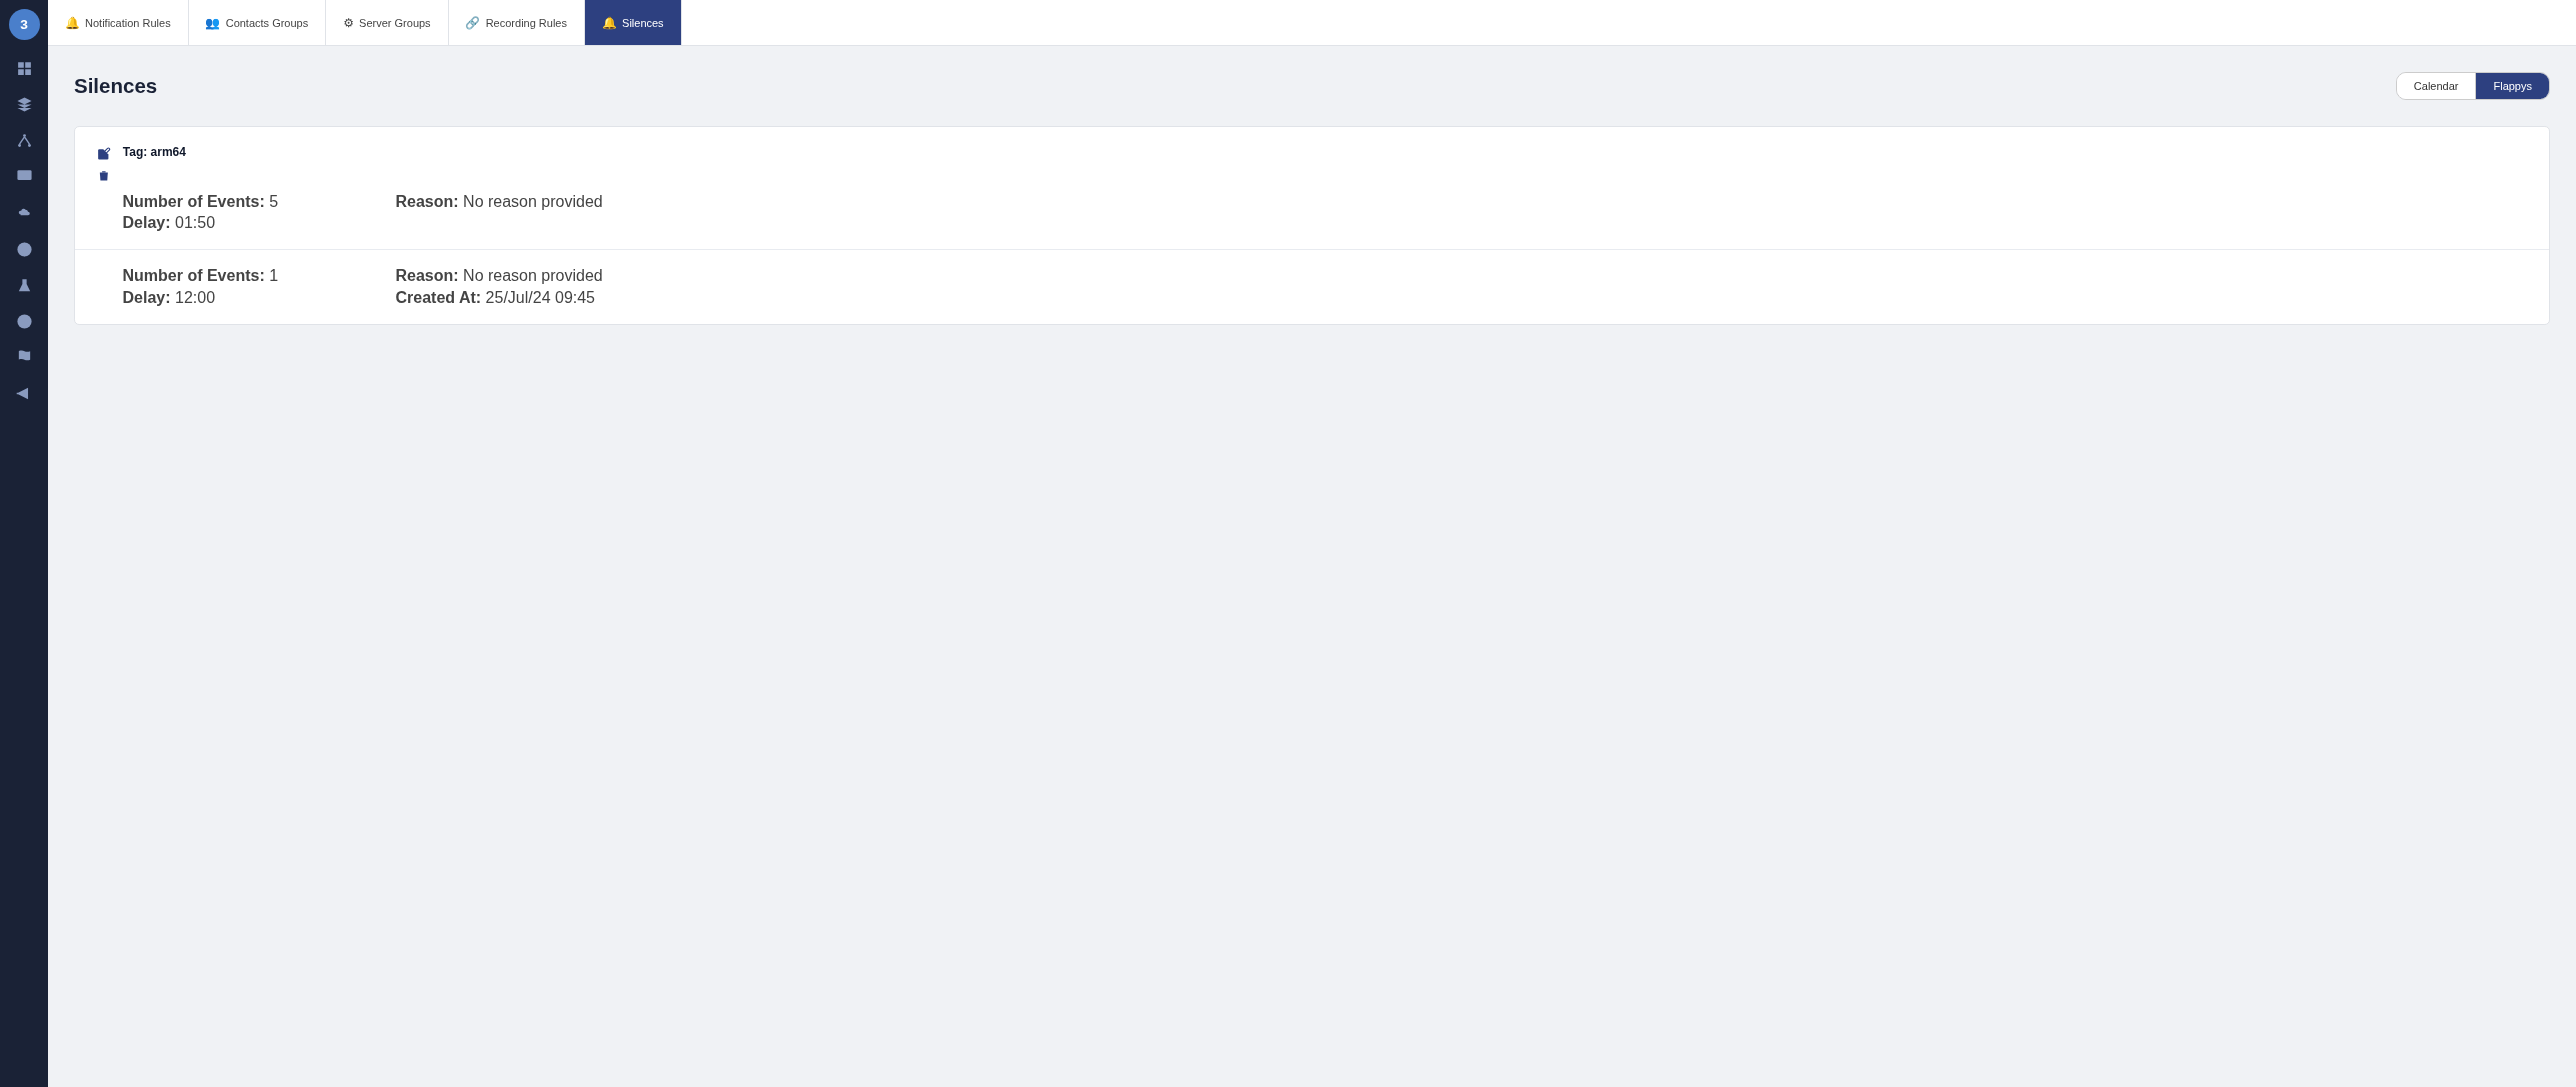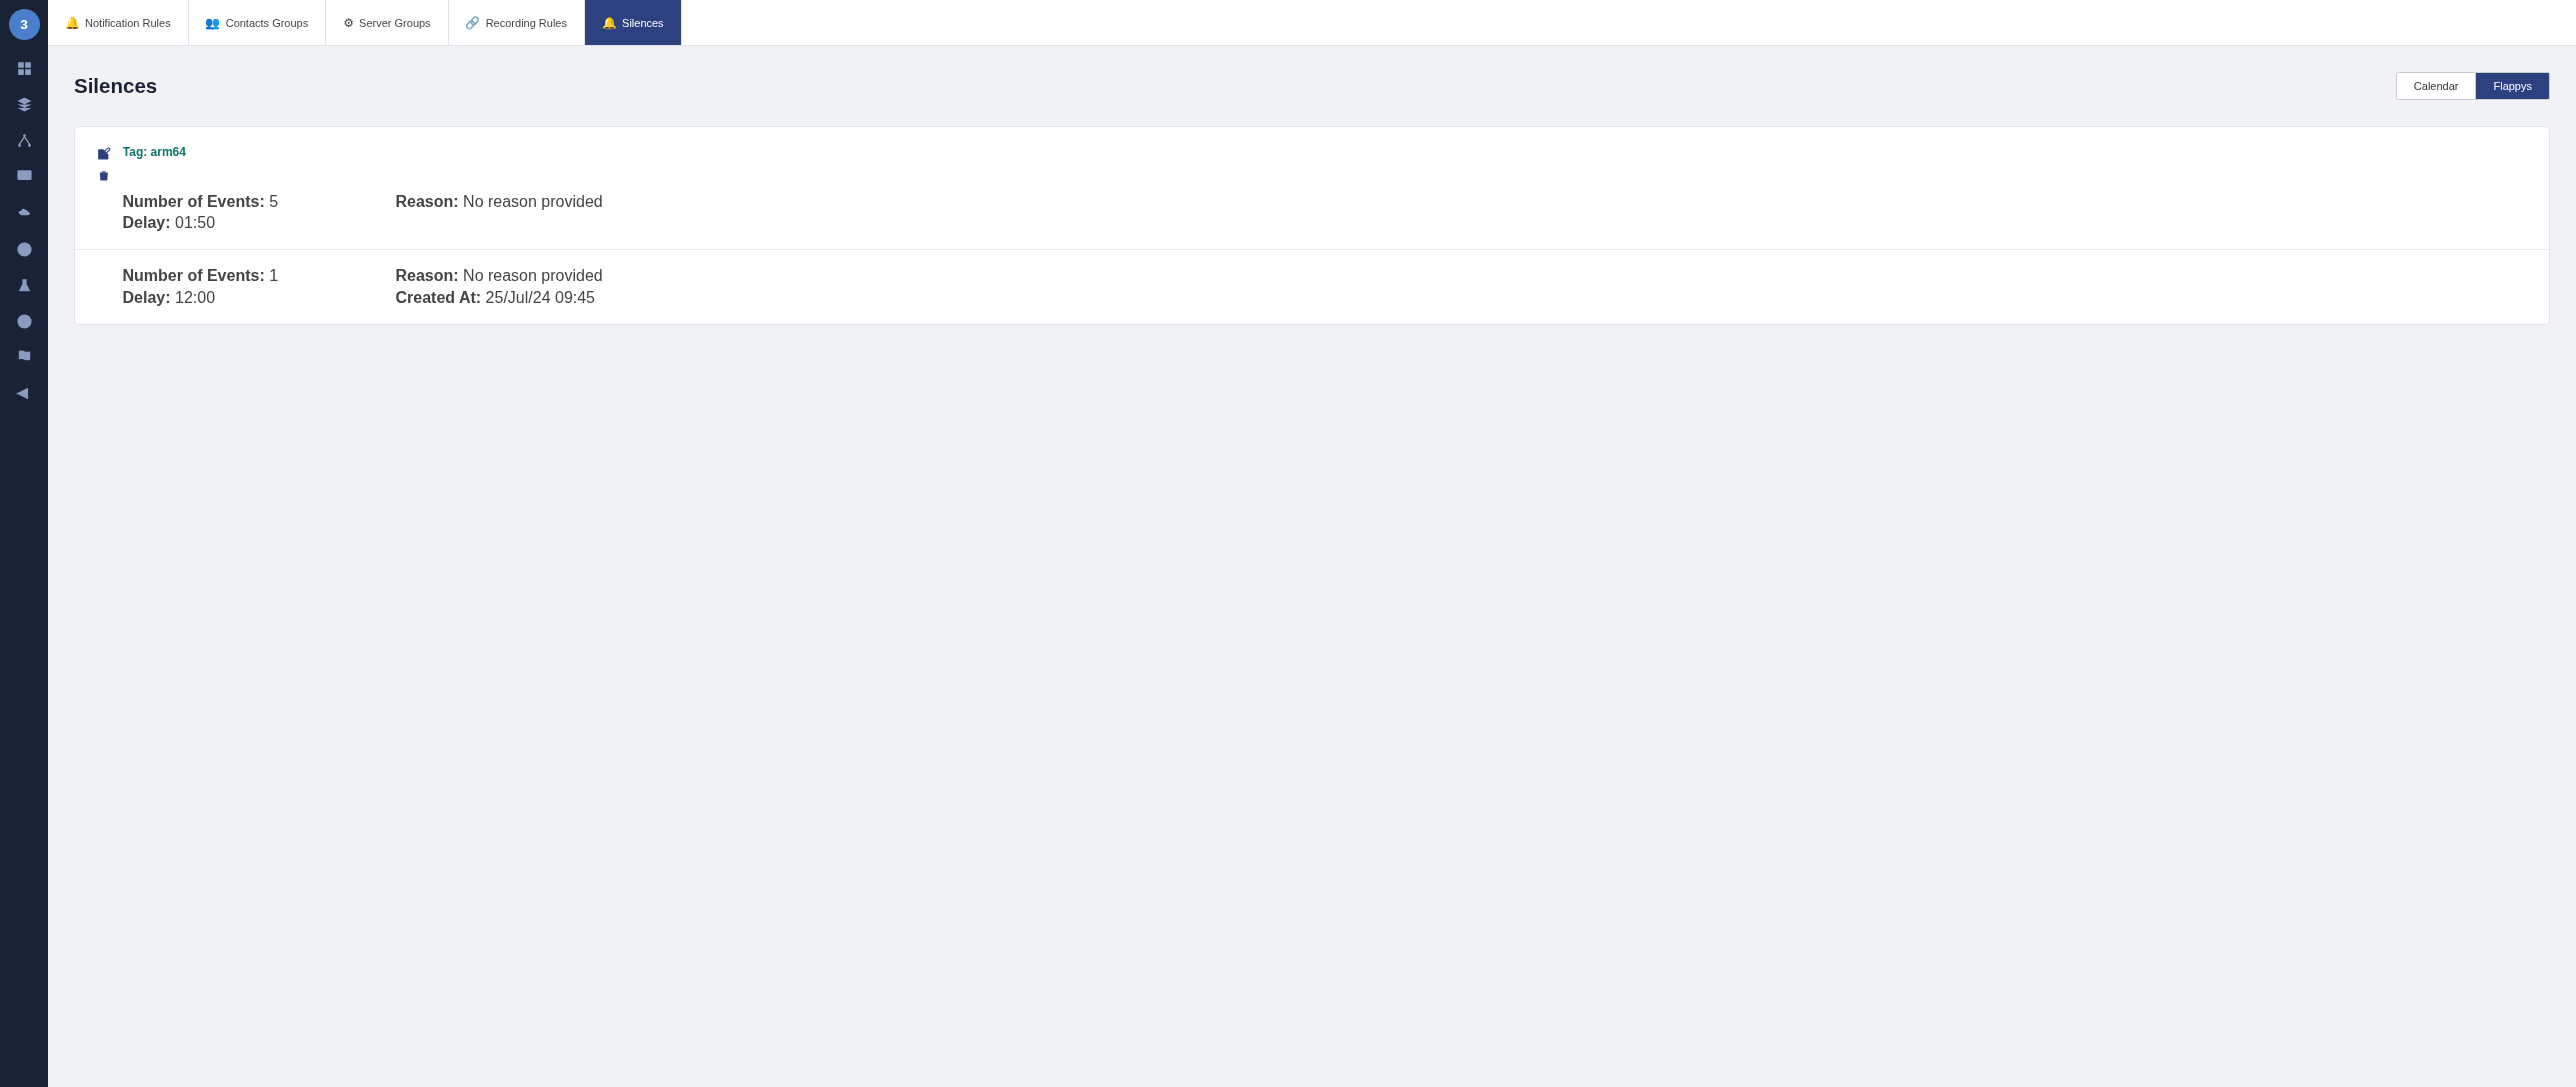--- a/index.html
+++ b/index.html
@@ -81,21 +81,21 @@
       margin-bottom: 26px;
     }
     .page-title {
       font-size: 20.5px;
       font-weight: 600;
       color: #1a2236;
     }
     .view-toggle {
       display: flex;
       border: 0.9px solid #ccc;
-      border-radius: 2px;
+      border-radius: 10px;
       overflow: hidden;
     }
     .view-toggle-btn {
       padding: 6.8px 17px;
       font-size: 11px;
       cursor: pointer;
       background: #fff;
       color: #333;
       border: none;
       border-right: 0.9px solid #ccc;
@@ -158,21 +158,21 @@
       width: 17px; height: 17px;
       cursor: pointer;
       color: #2d4080;
       display: flex; align-items: center; justify-content: center;
     }
     .card-icon-btn svg { width: 13.7px; height: 13.7px; fill: currentColor; }
 
     .card-tag {
       font-size: 12px;
       font-weight: 700;
-      color: #0f766e;
+      color: #0f172a;
     }
 
     .card-details {
       display: grid;
       grid-template-columns: 256px 1fr;
       gap: 3.4px 17px;
       margin-left: 27px;
     }
     .card-detail {
       font-size: 16px;

